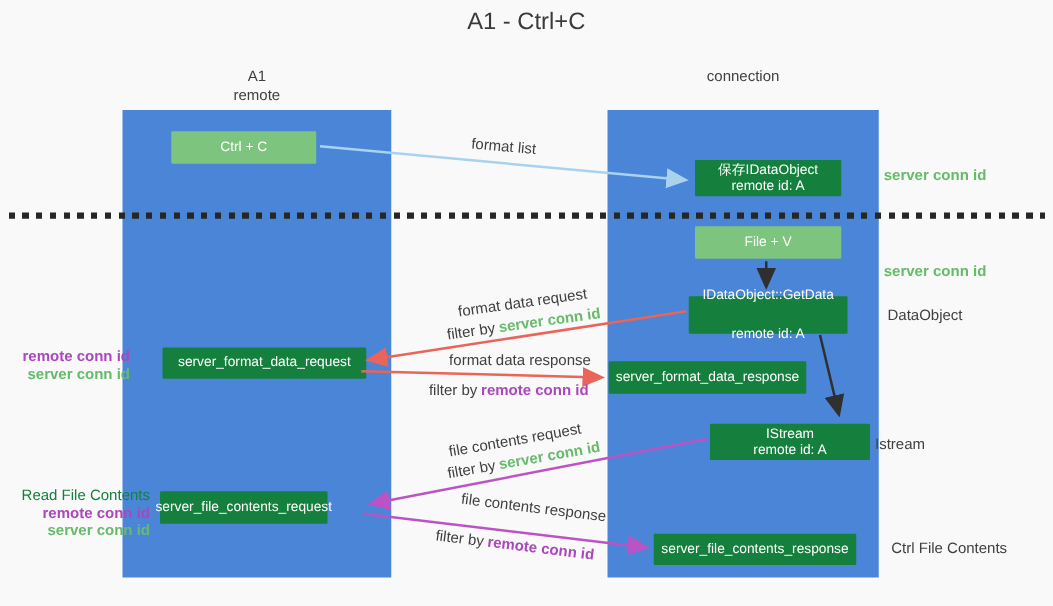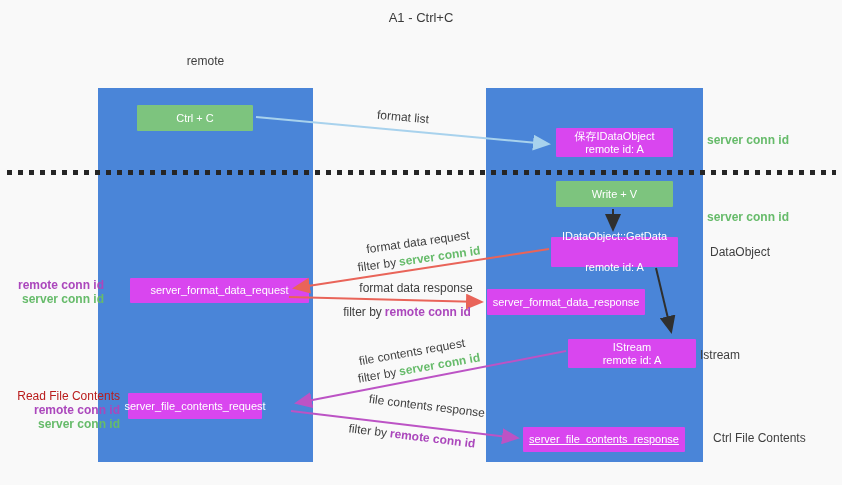--- a/index.html
+++ b/index.html
@@ -5,112 +5,114 @@
   html,body{margin:0;padding:0;}
   body{
     width:842px;height:485px;position:relative;overflow:hidden;
     background:#f9f9f9;
     font-family:"Liberation Sans", sans-serif;
     color:#3f3f3f;
   }
   .abs{position:absolute;}
   .title{
     left:0;top:8px;width:842px;text-align:center;
-    font-size:13px;line-height:20px;color:#3a3a3a;
+    font-size:19px;line-height:20px;color:#3a3a3a;
   }
   .lane{
     background:#4a85d8;position:absolute;top:88px;height:374px;
   }
   .lane-header{
     position:absolute;top:54px;text-align:center;
     font-size:12px;line-height:15px;color:#3f3f3f;
   }
   .divider{
     position:absolute;left:7px;top:170px;width:829px;height:5px;
     background:repeating-linear-gradient(90deg,#262626 0 5px,transparent 5px 11px);
     z-index:3;
   }
   .box{
     position:absolute;z-index:4;
     display:flex;flex-direction:column;align-items:center;justify-content:center;
     color:#ffffff;font-size:11px;line-height:13px;text-align:center;
     border-radius:1px;
   }
   .green{background:#7dc47e;}
-  .orange{background:#d946ef;}
+  .orange{background:#15803d;}
   svg.arrows{position:absolute;left:0;top:0;z-index:5;}
   .flabel{
     position:absolute;z-index:6;white-space:nowrap;
     font-size:12px;color:#3f3f3f;
   }
   .flabel .hl-green{color:#66bb6a;font-weight:bold;margin-left:3px;}
   .flabel .hl-purple{color:#ab47bc;font-weight:bold;margin-left:3px;}
   .side{
     position:absolute;z-index:6;font-size:12px;line-height:14px;white-space:nowrap;
   }
   .side.green-t{color:#66bb6a;font-weight:bold;}
   .side-block{text-align:right;}
   .side-block .purple-l{color:#ab47bc;font-weight:bold;}
   .side-block .green-l{color:#66bb6a;font-weight:bold;}
-  .side-block .dark-l{color:#b91c1c;}
+  .side-block .dark-l{color:#15803d;}
 </style>
 </head>
 <body>
 
 <div class="abs title">
   <div>A1 - Ctrl+C</div>
 </div>
 
 <div class="lane-header" style="left:98px;width:215px;">
+  <div>A1</div>
   <div>remote</div>
 </div>
 <div class="lane-header" style="left:486px;width:217px;">
+  <div>connection</div>
 </div>
 
 <div class="lane" style="left:98px;width:215px;"></div>
 <div class="lane" style="left:486px;width:217px;"></div>
 
 <div class="divider"></div>
 
 <div class="box green" style="left:137px;top:105px;width:116px;height:26px;">
   <div>Ctrl + C</div>
 </div>
 
 <div class="box orange" style="left:556px;top:128px;width:117px;height:29px;">
   <div>保存IDataObject</div>
   <div>remote id: A</div>
 </div>
 
 <div class="box green" style="left:556px;top:181px;width:117px;height:26px;">
-  <div>Write + V</div>
+  <div>File + V</div>
 </div>
 
 <div class="box orange" style="left:551px;top:237px;width:127px;height:30px;gap:18px;">
   <div>IDataObject::GetData</div>
   <div>remote id: A</div>
 </div>
 
-<div class="box orange" style="left:130px;top:278px;width:179px;height:25px;">
+<div class="box orange" style="left:130px;top:278px;width:163px;height:25px;">
   <div>server_format_data_request</div>
 </div>
 
 <div class="box orange" style="left:487px;top:289px;width:158px;height:26px;">
   <div>server_format_data_response</div>
 </div>
 
 <div class="box orange" style="left:568px;top:339px;width:128px;height:29px;">
   <div>IStream</div>
   <div>remote id: A</div>
 </div>
 
 <div class="box orange" style="left:128px;top:393px;width:134px;height:26px;">
   <div>server_file_contents_request</div>
 </div>
 
-<div class="box orange" style="left:523px;top:427px;width:162px;height:25px;text-decoration:underline;">
+<div class="box orange" style="left:523px;top:427px;width:162px;height:25px;">
   <div>server_file_contents_response</div>
 </div>
 
 <svg class="arrows" width="842" height="485">
   <defs>
     <marker id="m-blue" markerWidth="9" markerHeight="8" refX="7.5" refY="4" orient="auto">
       <path d="M0,0 L9,4 L0,8 z" fill="#a8d2ed"></path>
     </marker>
     <marker id="m-black" markerWidth="9" markerHeight="8" refX="7.5" refY="4" orient="auto">
       <path d="M0,0 L9,4 L0,8 z" fill="#2f2f2f"></path>

